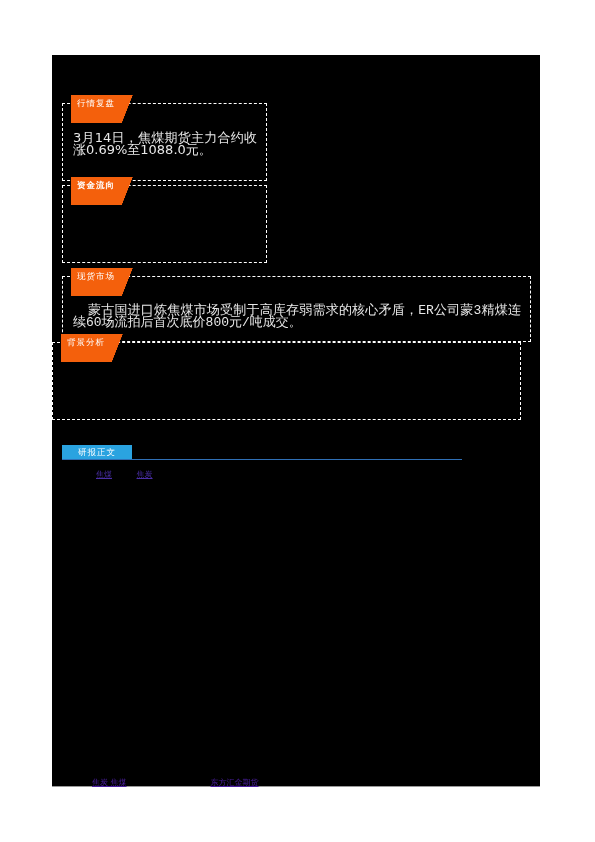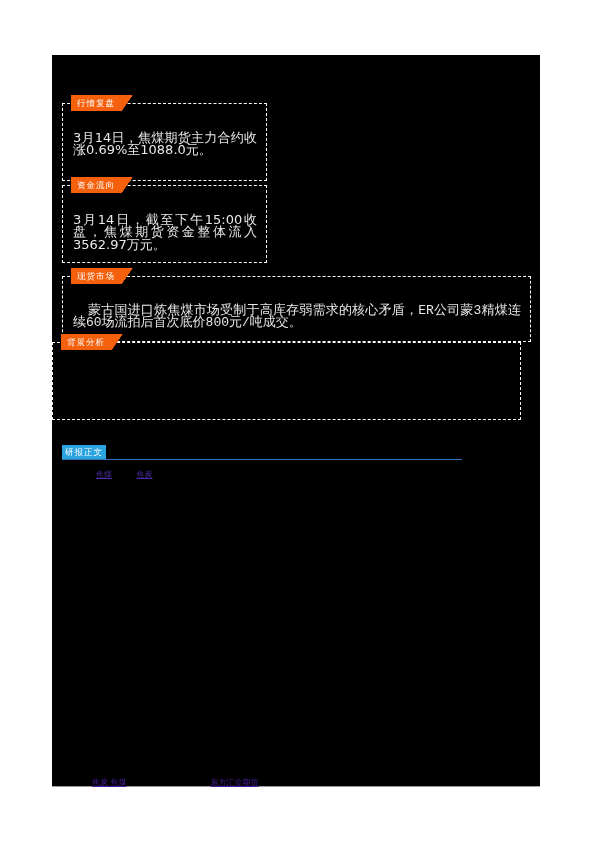--- a/index.html
+++ b/index.html
@@ -32,21 +32,21 @@
     position: absolute;
     border: 1px dashed #ffffff;
     box-sizing: border-box;
     background: #000000;
   }
 
   .tag-row {
     position: absolute;
     left: 8px;
     top: -9px;
-    height: 16px;
+    height: 28px;
     display: flex;
     align-items: stretch;
   }
   .tag-label {
     background: #f4600c;
     color: #ffffff;
     font-size: 8.5px;
     line-height: 16px;
     padding: 0 7px 0 6px;
     letter-spacing: 1px;
@@ -67,41 +67,41 @@
     color: #e8e8e8;
     font-size: 13px;
     line-height: 12.4px;
     text-align: justify;
     font-family: "DejaVu Sans", "Liberation Sans", sans-serif;
   }
   .card-body.indent { text-indent: 15px; font-family: Liberation Mono, monospace; }
 
   
   #card-market-review { left: 10px;  top: 48px;  width: 205px; height: 78px; }
-  #card-fund-flow     { left: 10px;  top: 130px; width: 205px; height: 78px; }
+  #card-fund-flow     { left: 10px;  top: 130px; width: 205px; height: 78px; font-weight: bold; }
   #card-spot-market   { left: 10px;  top: 221px; width: 469px; height: 66px; }
   #card-background    { left: 0;  top: 287px; width: 469px; height: 78px; }
 
   
   #report-header {
     position: absolute;
     left: 10px;
     top: 390px;
     width: 400px;
     height: 18px;
   }
   #report-header-tag {
     position: absolute;
     left: 0;
     top: 0;
     background: #2aa3e0;
     color: #ffffff;
     font-size: 8.5px;
     line-height: 14px;
-    padding: 0 3px;
+    padding: 0 16px;
     letter-spacing: 1px;
     white-space: nowrap;
   }
   #report-header-rule {
     position: absolute;
     left: 0;
     top: 14px;
     width: 400px;
     border-top: 1px solid #2f6fb5;
   }
@@ -141,21 +141,20 @@
       <span class="tag-slant"></span>
     </div>
     <div class="card-body">3月14日，焦煤期货主力合约收涨0.69%至1088.0元。</div>
   </div>
 
   <div class="section-card" id="card-fund-flow">
     <div class="tag-row">
       <span class="tag-label">资金流向</span>
       <span class="tag-slant"></span>
     </div>
-    <div class="card-body">3月14日，截至下午15:00收盘，焦煤期货资金整体流入3562.97万元。</div>
   </div>
 
   <div class="section-card" id="card-spot-market">
     <div class="tag-row">
       <span class="tag-label">现货市场</span>
       <span class="tag-slant"></span>
     </div>
     <div class="card-body indent">蒙古国进口炼焦煤市场受制于高库存弱需求的核心矛盾，ER公司蒙3精煤连续60场流拍后首次底价800元/吨成交。</div>
   </div>
 

